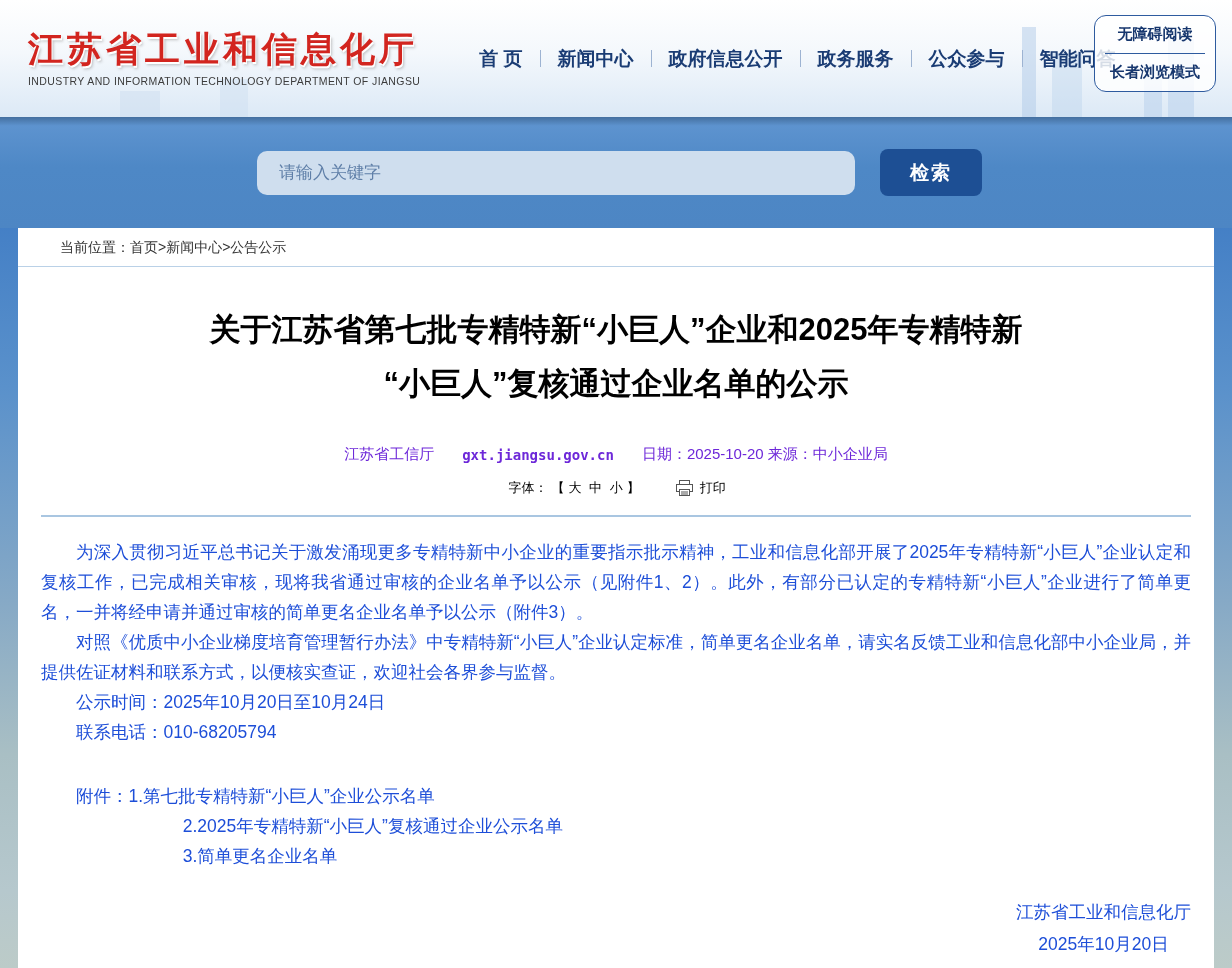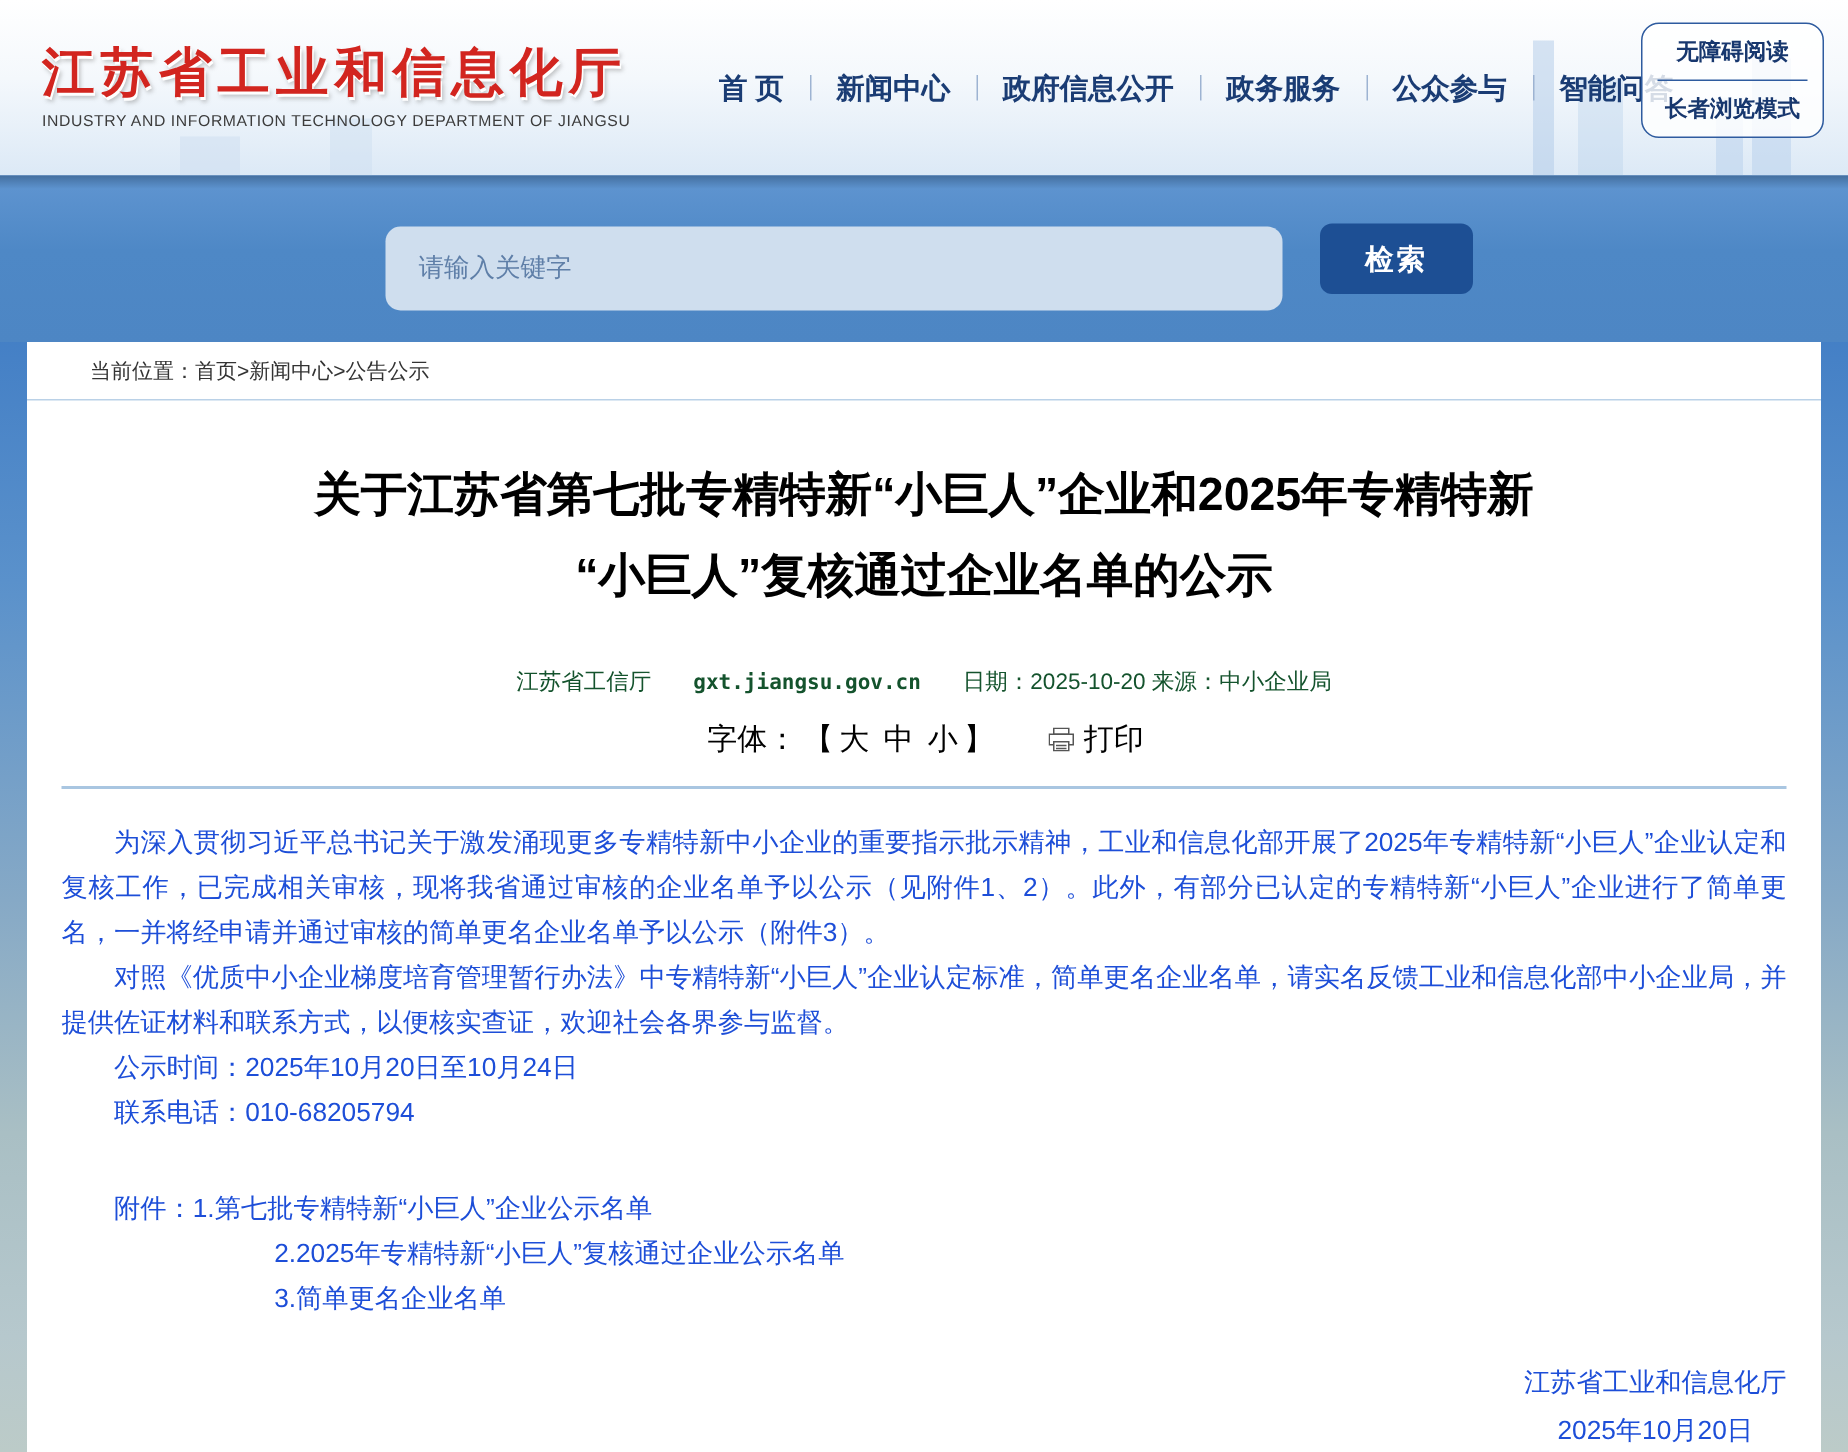--- a/index.html
+++ b/index.html
@@ -39,21 +39,21 @@
     text-align:center; color:#17376e; font-size:15px; font-weight:bold;
   }
   .access-row{ padding:9px 4px; cursor:pointer; white-space:nowrap; }
   .access-divider{ height:1px; background:#2e5b9f; margin:0 10px; }
   
   .search-band{
     position:relative; height:111px;
     background:linear-gradient(180deg,#446f9f 0%,#5d93cf 8%,#4e88c6 45%,#4d86c4 100%);
   }
   .search-input{
-    position:absolute; left:257px; top:34px; width:598px; height:56px;
+    position:absolute; left:257px; top:34px; width:598px; height:44px;
     border:none; outline:none; border-radius:10px; background:#cfdeee;
     padding:0 22px; font-size:17px; color:#33557e;
     font-family:"Liberation Sans","DejaVu Sans",sans-serif;
   }
   .search-input::placeholder{ color:#5f7fa8; opacity:1; }
   .search-btn{
     position:absolute; left:880px; top:32px; width:102px; height:47px;
     border:none; border-radius:8px; background:#1d4f94; color:#ffffff;
     font-size:19px; font-weight:bold; letter-spacing:2px; cursor:pointer;
     font-family:"Liberation Sans","DejaVu Sans",sans-serif;
@@ -65,26 +65,26 @@
     border-bottom:1px solid #bad1e7;
   }
   .crumb span{ cursor:default; }
   .article{ padding:0 23px; }
   .art-title{
     margin:36px 30px 0; text-align:center; color:#000000;
     font-size:31px; font-weight:bold; line-height:54px;
   }
   .meta-row{
     margin-top:34px; display:flex; justify-content:center; align-items:center;
-    gap:28px; font-size:15px; color:#14532d;
+    gap:28px; font-size:15px; color:#6d28d9;
   }
   .meta-url{ font-family:"DejaVu Sans Mono","Liberation Mono",monospace; font-weight:bold; font-size:14px; }
   .tools-row{
     margin-top:15px; display:flex; justify-content:center; align-items:center;
-    gap:34px; font-size:20px; color:#000;
+    gap:34px; font-size:13px; color:#000;
   }
   .font-sizer span{ cursor:pointer; padding:0 2px; }
   .print-group{ display:flex; align-items:center; gap:7px; cursor:pointer; }
   .divider-line{ margin-top:18px; border-top:2px solid #a9c6e1; }
   .body-text{ margin-top:20px; font-size:17.5px; line-height:30px; color:#1d4ed8; text-align:justify; }
   .body-text p{ margin:0; text-indent:2em; }
   .plain-line{ text-indent:2em; }
   .attachments{ margin-top:34px; }
   .att-sub{ text-indent:0; padding-left:8.1em; }
   .signature{ margin-top:26px; text-align:right; }

